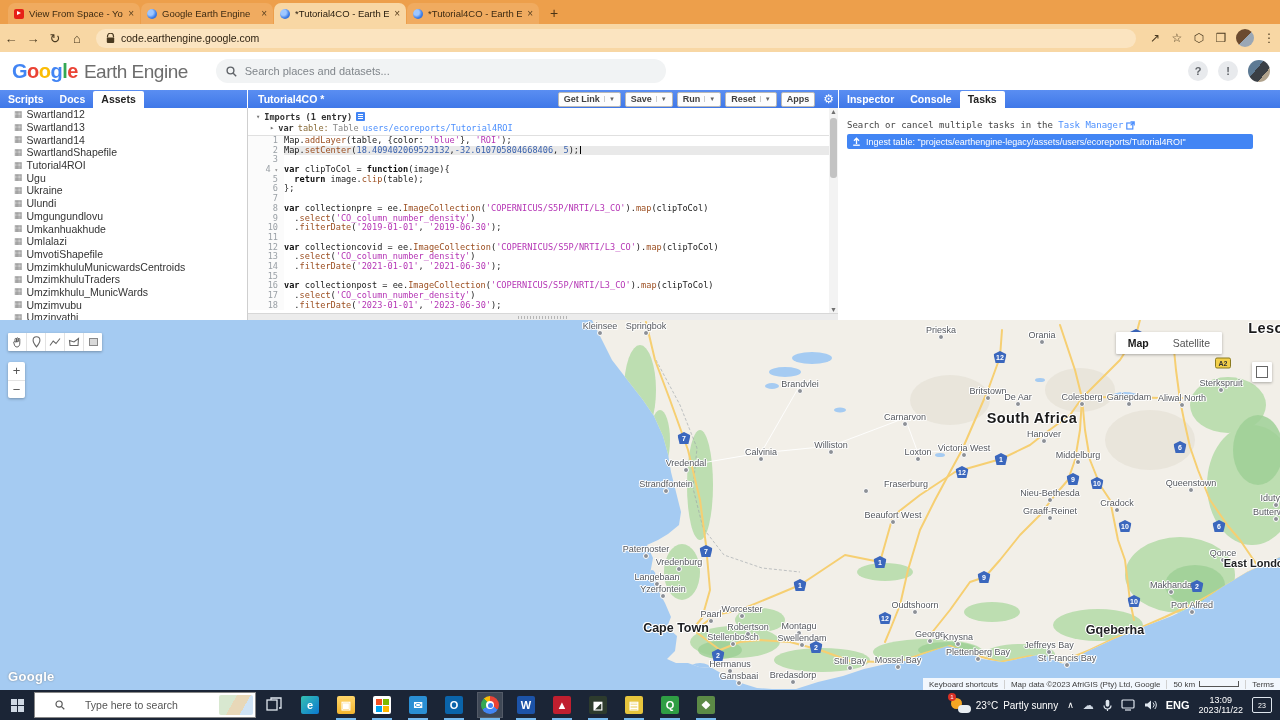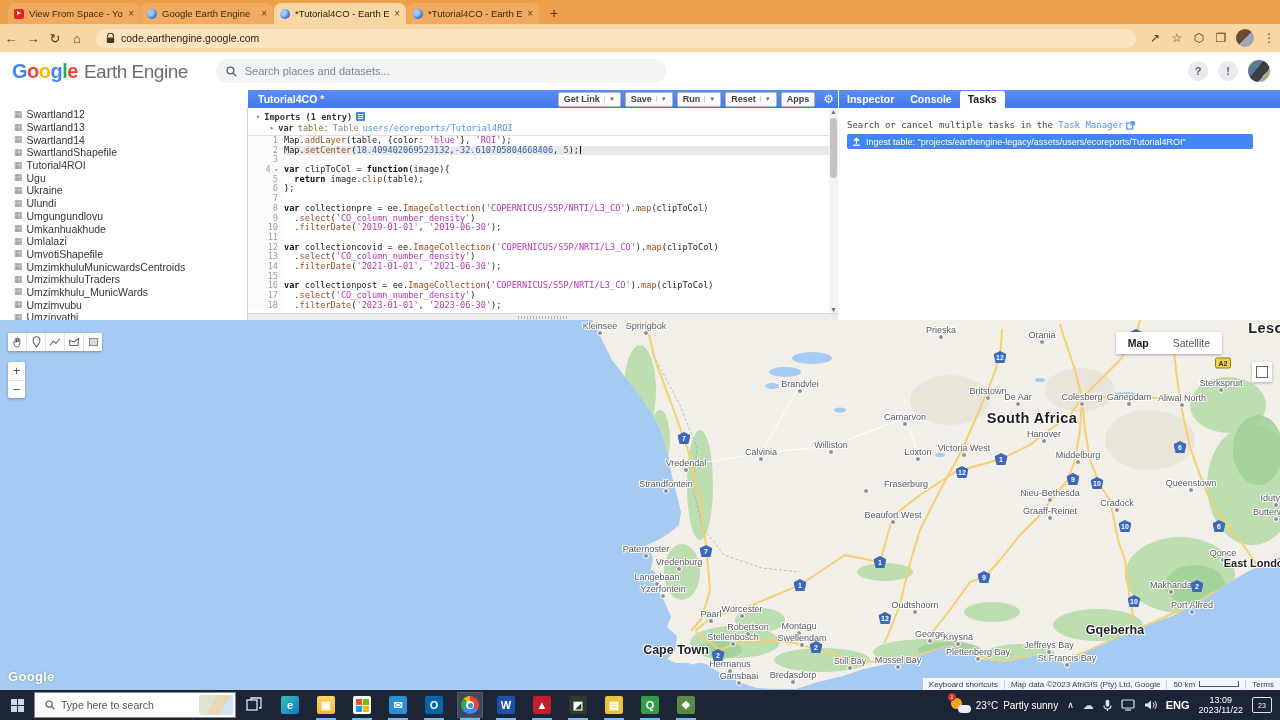--- a/index.html
+++ b/index.html
@@ -111,21 +111,21 @@
   #fsbtn i.br{right:4px;bottom:4px;border-left:none;border-top:none}
   #gglogo{position:absolute;left:8px;bottom:6px;color:#fff;font-size:13px;font-weight:bold;letter-spacing:.3px;text-shadow:0 0 2px rgba(80,80,80,.6)}
   #attrib{position:absolute;right:0;bottom:0;height:12px;display:flex;align-items:center;font-size:8px;color:#3c3c3c;background:rgba(255,255,255,.85)}
   #attrib .seg{padding:0 6px;border-left:1px solid #d0d0d0;display:flex;align-items:center;gap:4px}
   #scale{width:38px;height:5px;border:1px solid #555;border-top:none}
   
   #taskbar{position:absolute;left:0;top:690px;width:1280px;height:30px;background:#1b2536;display:flex;align-items:center;color:#fff}
   #startbtn{width:34px;height:30px;display:flex;align-items:center;justify-content:center}
   .winflag{display:grid;grid-template-columns:6px 6px;grid-template-rows:6px 6px;gap:1px}
   .winflag i{background:#cfd8e3}
-  #tsearch{width:180px;height:24px;background:#fff;border:1px solid #888;display:flex;align-items:center;gap:6px;padding:0 10px;color:#555;font-size:10.5px;position:relative}
+  #tsearch{width:180px;height:24px;background:#fff;border:1px solid #888;display:flex;align-items:center;gap:20px;padding:0 20px;color:#555;font-size:10.5px;position:relative}
   #tsearch .deco{position:absolute;right:2px;top:2px;width:34px;height:20px;background:linear-gradient(120deg,#d8e8d0 0 40%,#e8d8b8 40% 70%,#cfe3f5 70% 100%);border-radius:2px}
   .tbicon{width:24px;height:24px;margin:0 6px;position:relative;display:flex;align-items:center;justify-content:center;flex:none}
   .tbicon.activebg{background:rgba(255,255,255,.16);outline:1px solid rgba(255,255,255,.25)}
   .tbicon .under{position:absolute;bottom:-3px;left:2px;right:2px;height:2px;background:#76b9ed}
   .ticn{width:18px;height:18px;border-radius:2px;display:flex;align-items:center;justify-content:center;font-size:11px;font-weight:bold;color:#fff}
   #tray{margin-left:auto;display:flex;align-items:center;gap:9px;padding-right:8px;font-size:10px}
   #weather{display:flex;align-items:center;gap:5px}
   #wicon{position:relative;width:20px;height:18px}
   #wicon .sun{position:absolute;left:0;top:2px;width:11px;height:11px;border-radius:50%;background:#f6a623}
   #wicon .cld{position:absolute;right:0;bottom:1px;width:13px;height:8px;border-radius:5px;background:#e8edf2}
@@ -195,20 +195,25 @@
       <span>Search places and datasets...</span>
     </div>
     <div id="eeheadright">
       <div class="roundic">?</div>
       <div class="roundic">!</div>
       <div id="eeavatar"></div>
     </div>
   </div>
 
   <div id="mainrow">
+    <div class="paneltabs" id="lefttabs">
+        <div class="ptab">Scripts</div>
+        <div class="ptab">Docs</div>
+        <div class="ptab active">Assets</div>
+      </div>
     <div id="leftpanel">
         <div class="assetrow">
           <span class="aicon">▦</span>
           <span>Swartland12</span>
         </div>
         <div class="assetrow">
           <span class="aicon">▦</span>
           <span>Swartland13</span>
         </div>
         <div class="assetrow">
@@ -501,21 +506,21 @@
         <div class="mlabel" style="left: 679px; top: 242px;">Vredenburg</div>
         <div class="mdot" style="left: 679px; top: 249px;"></div>
         <div class="mlabel" style="left: 657px; top: 257px;">Langebaan</div>
         <div class="mdot" style="left: 657px; top: 264px;"></div>
         <div class="mlabel" style="left: 663px; top: 269px;">Yzerfontein</div>
         <div class="mdot" style="left: 663px; top: 276px;"></div>
         <div class="mlabel" style="left: 711px; top: 294px;">Paarl</div>
         <div class="mdot" style="left: 711px; top: 301px;"></div>
         <div class="mlabel" style="left: 742px; top: 289px;">Worcester</div>
         <div class="mdot" style="left: 742px; top: 296px;"></div>
-        <div class="mlabel city" style="left: 676px; top: 308px; margin-top: 22px;">Cape Town</div>
+        <div class="mlabel city" style="left: 676px; top: 308px;">Cape Town</div>
         <div class="mlabel" style="left: 733px; top: 317px;">Stellenbosch</div>
         <div class="mdot" style="left: 733px; top: 324px;"></div>
         <div class="mlabel" style="left: 748px; top: 307px;">Robertson</div>
         <div class="mdot" style="left: 748px; top: 314px;"></div>
         <div class="mlabel" style="left: 799px; top: 306px;">Montagu</div>
         <div class="mdot" style="left: 799px; top: 313px;"></div>
         <div class="mlabel" style="left: 802px; top: 318px;">Swellendam</div>
         <div class="mdot" style="left: 802px; top: 325px;"></div>
         <div class="mlabel" style="left: 730px; top: 344px;">Hermanus</div>
         <div class="mdot" style="left: 730px; top: 351px;"></div>

